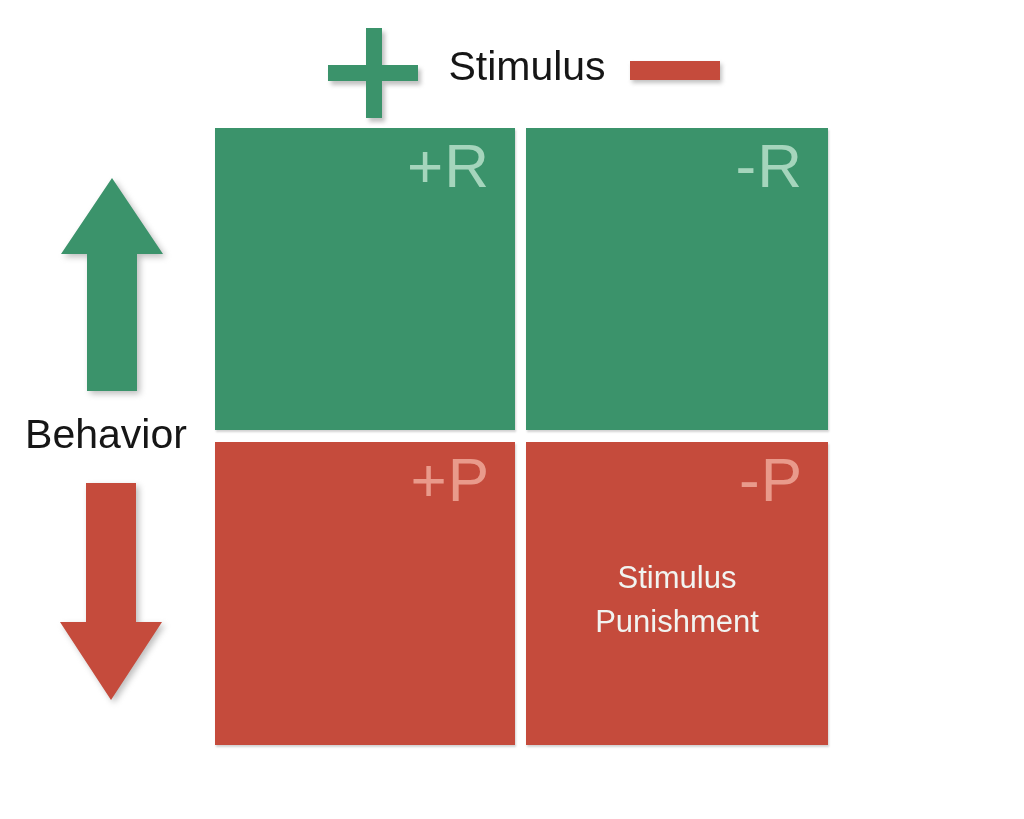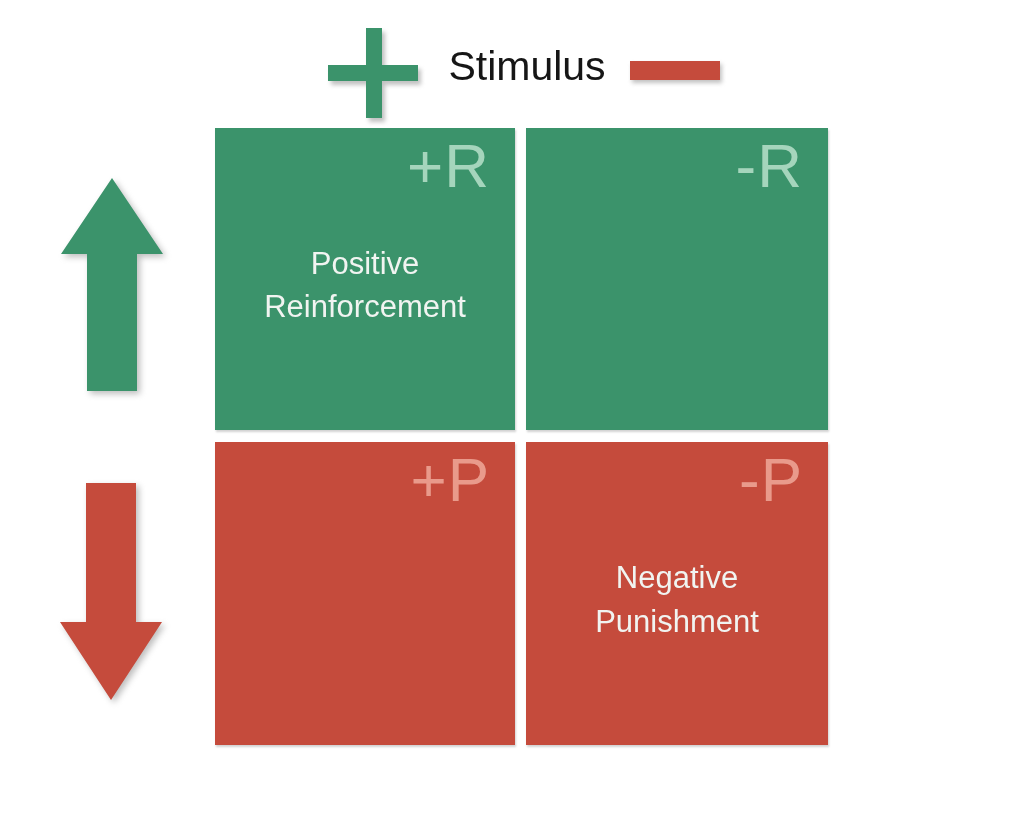--- a/index.html
+++ b/index.html
@@ -88,40 +88,40 @@
     </svg>
   </div>
   <div class="stimulus-label">Stimulus</div>
   <div class="minus-icon"></div>
 
   <div class="up-arrow">
     <svg width="102" height="213" viewBox="0 0 102 213" aria-hidden="true">
       <polygon points="51,0 102,76 76,76 76,213 26,213 26,76 0,76" fill="currentColor"></polygon>
     </svg>
   </div>
+  <div class="behavior-label">Behavior</div>
   <div class="down-arrow">
     <svg width="102" height="217" viewBox="0 0 102 217" aria-hidden="true">
       <polygon points="26,0 76,0 76,139 102,139 51,217 0,139 26,139" fill="currentColor"></polygon>
     </svg>
   </div>
 
   <div class="grid">
 
     <div class="quadrant green">
       <div class="q-code">+R</div>
-      <div class="q-label">Positive Reinforcement</div>
     </div>
 
     <div class="quadrant green">
       <div class="q-code">-R</div>
     </div>
 
     <div class="quadrant red">
       <div class="q-code">+P</div>
     </div>
 
     <div class="quadrant red">
       <div class="q-code">-P</div>
-      <div class="q-label">Negative Punishment</div>
+      <div class="q-label">Stimulus Punishment</div>
     </div>
 
   </div>
 </div>
 
 </body></html>

